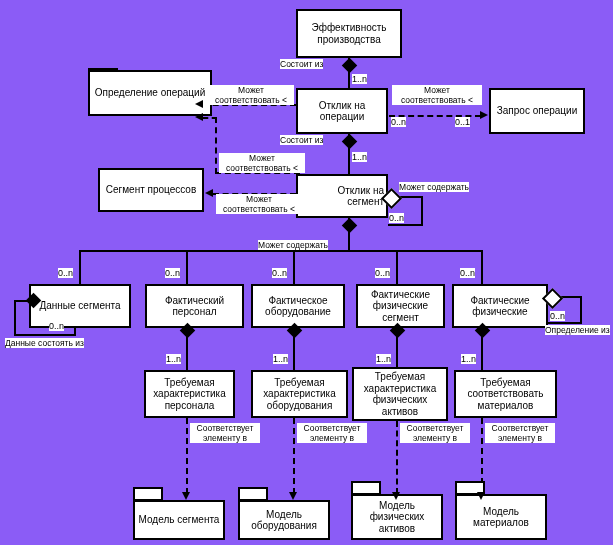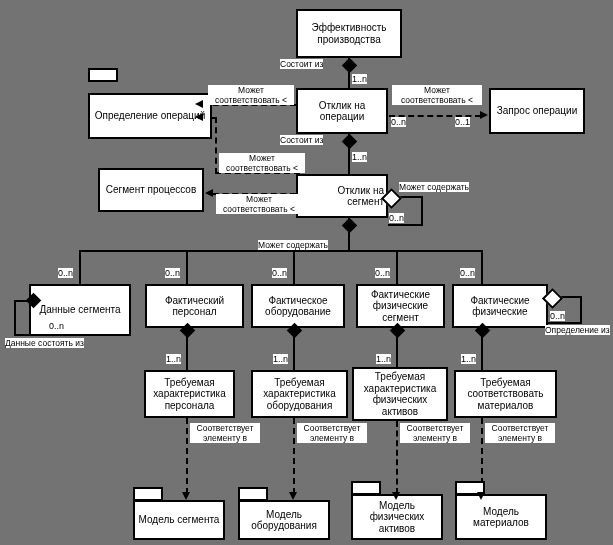--- a/index.html
+++ b/index.html
@@ -1,18 +1,18 @@
 <!DOCTYPE html>
 <html><head>
 <meta charset="utf-8">
 <style>
   html,body{margin:0;padding:0;background:#ffffff;}
   #canvas{
     position:relative;width:613px;height:545px;
-    background:#737373;
+    background:#8b5cf6;
     font-family:"Liberation Sans","DejaVu Sans",sans-serif;
     overflow:hidden;
   }
   .box{
     position:absolute;box-sizing:border-box;
     border:2px solid #000;background:#fff;
     display:flex;align-items:center;justify-content:center;
     text-align:center;line-height:1.15;
     font-size:10px;color:#000;z-index:5;
   }
@@ -66,21 +66,21 @@
   <div class="box" style="left:296px;top:9px;width:106px;height:49px;">
     <span>Эффективность производства</span>
   </div>
 
   <div class="ln lnv" style="left:348px;top:58px;width:2px;height:30px;"></div>
   <div class="dia" style="left:344px;top:60px;"></div>
   <div class="lb" style="left:280px;top:59px;">Состоит из</div>
   <div class="mul" style="left:352px;top:74px;">1..n</div>
 
   <div class="tab" style="left:88px;top:68px;width:30px;height:14px;"></div>
-  <div class="box" style="left:88px;top:93px;width:124px;height:46px;">
+  <div class="box" style="left:88px;top:70px;width:124px;height:46px;">
     <span>Определение операций</span>
   </div>
 
   <div class="box" style="left:296px;top:88px;width:92px;height:46px;">
     <span>Отклик на операции</span>
   </div>
 
   <div class="box" style="left:489px;top:88px;width:96px;height:46px;">
     <span>Запрос операции</span>
   </div>
@@ -144,21 +144,21 @@
   <div class="ln lnv" style="left:293px;top:250px;width:2px;height:34px;"></div>
   <div class="ln lnv" style="left:396px;top:250px;width:2px;height:34px;"></div>
   <div class="ln lnv" style="left:481px;top:250px;width:2px;height:34px;"></div>
 
   <div class="mul" style="left:58px;top:268px;">0..n</div>
   <div class="mul" style="left:165px;top:268px;">0..n</div>
   <div class="mul" style="left:272px;top:268px;">0..n</div>
   <div class="mul" style="left:375px;top:268px;">0..n</div>
   <div class="mul" style="left:460px;top:268px;">0..n</div>
 
-  <div class="box" style="left:29px;top:284px;width:102px;height:52px;">
+  <div class="box" style="left:29px;top:284px;width:102px;height:44px;">
     <span>Данные сегмента</span>
   </div>
   <div class="box" style="left:145px;top:284px;width:99px;height:44px;">
     <span>Фактический персонал</span>
   </div>
   <div class="box" style="left:251px;top:284px;width:94px;height:44px;">
     <span>Фактическое оборудование</span>
   </div>
   <div class="box" style="left:356px;top:284px;width:89px;height:44px;">
     <span>Фактические физические сегмент</span>

